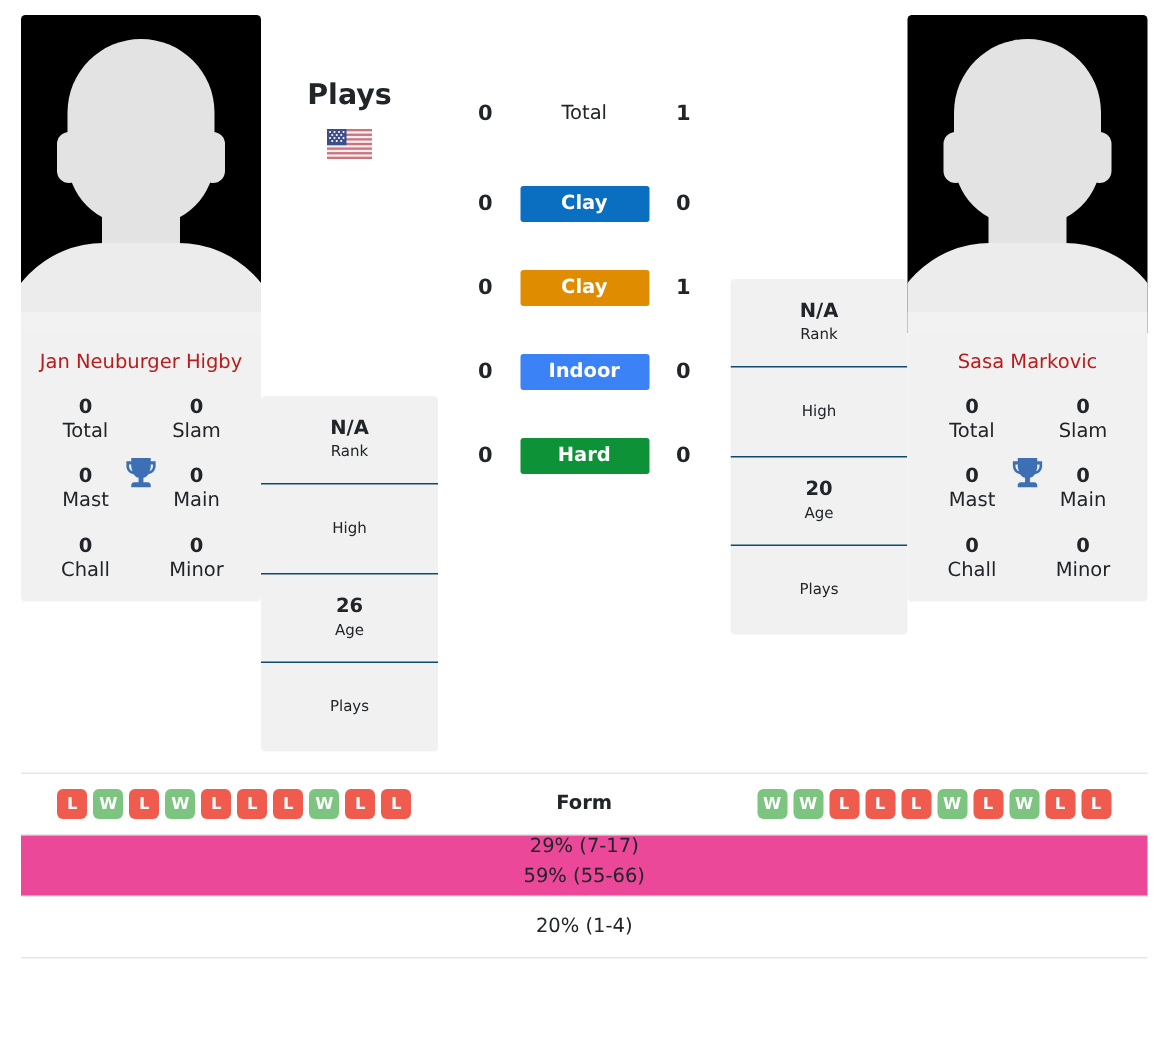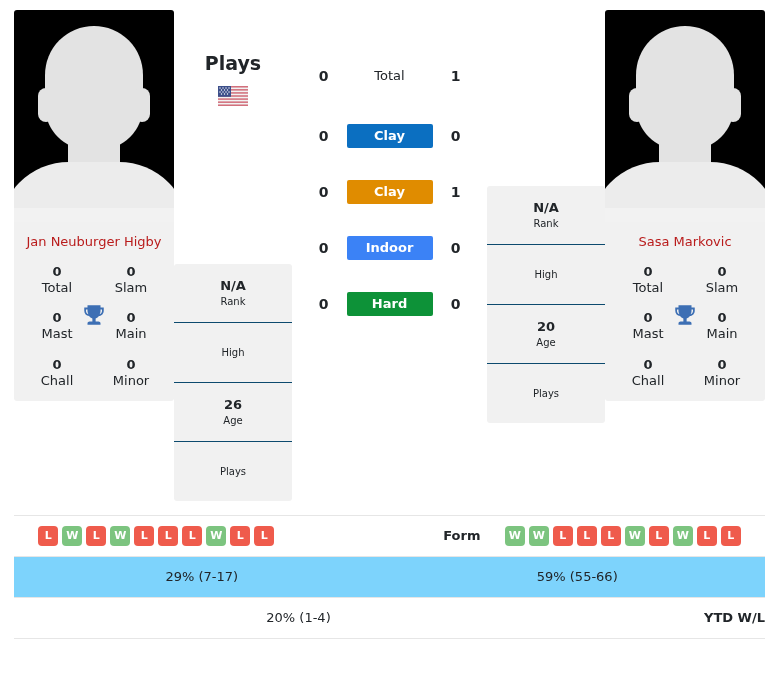--- a/index.html
+++ b/index.html
@@ -119,24 +119,24 @@
   .sbar.plain { background: transparent; color: #212529; font-weight: normal; }
 
   
   .table { margin: 14px 14px 0 14px; border-top: 1px solid #e6e6e6; }
   .trow {
     display: flex; align-items: center;
     height: 41px;
     border-bottom: 1px solid #e6e6e6;
     background: #ffffff;
   }
-  .trow.alt { background: #7dd3fc; }
+  .trow.alt { background: #ec4899; flex-direction: column; }
   .tleft, .tright { flex: 1 1 0; text-align: center; font-size: 13px; color: #212529; }
   .tmid {
-    flex: 0 0 182px; text-align: right;
+    flex: 0 0 182px; text-align: center;
     font-size: 13px; font-weight: bold; color: #212529;
   }
   .forms { display: flex; justify-content: center; gap: 4px; }
   .badge {
     width: 20px; height: 20px; line-height: 20px; text-align: center;
     border-radius: 4px; color: #fff; font-size: 11px; font-weight: bold;
   }
   .badge.W { background: #7cc47f; }
   .badge.L { background: #ef5b4c; }
 </style>
@@ -385,18 +385,17 @@
       </div>
     </div>
 
     <div class="trow alt">
       <div class="tleft">29% (7-17)</div>
       <div class="tright">59% (55-66)</div>
     </div>
 
     <div class="trow">
       <div class="tleft">20% (1-4)</div>
-      <div class="tmid">YTD W/L</div>
     </div>
 
   </div>
 
 </div>
 
 </body></html>

